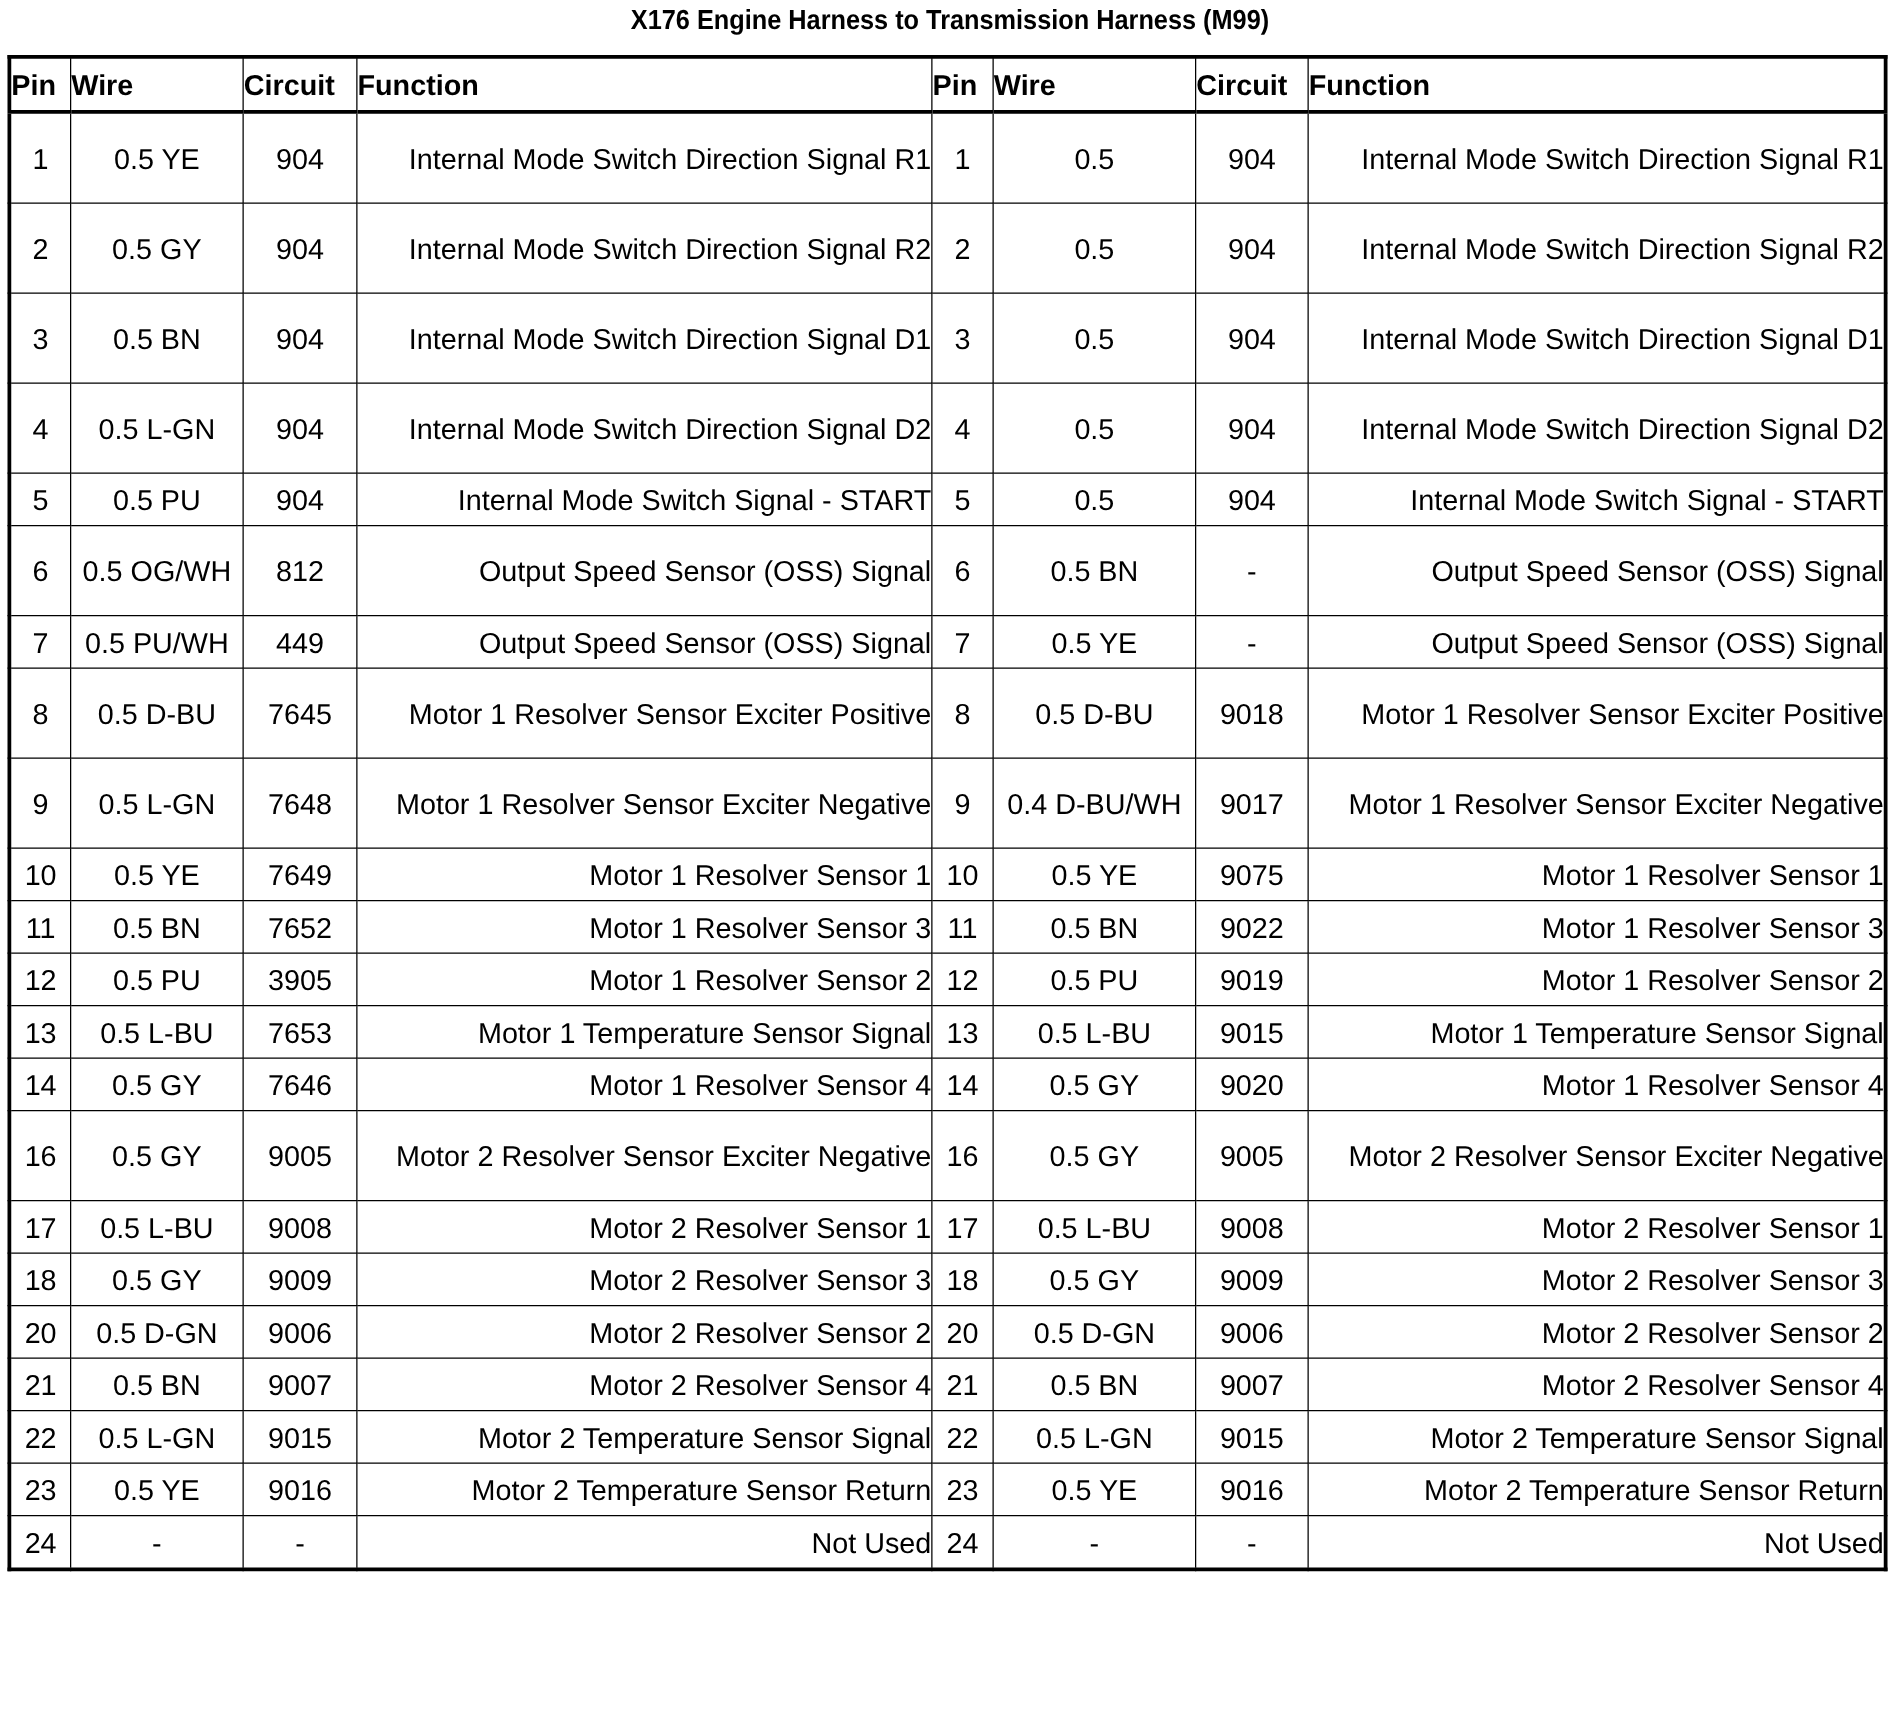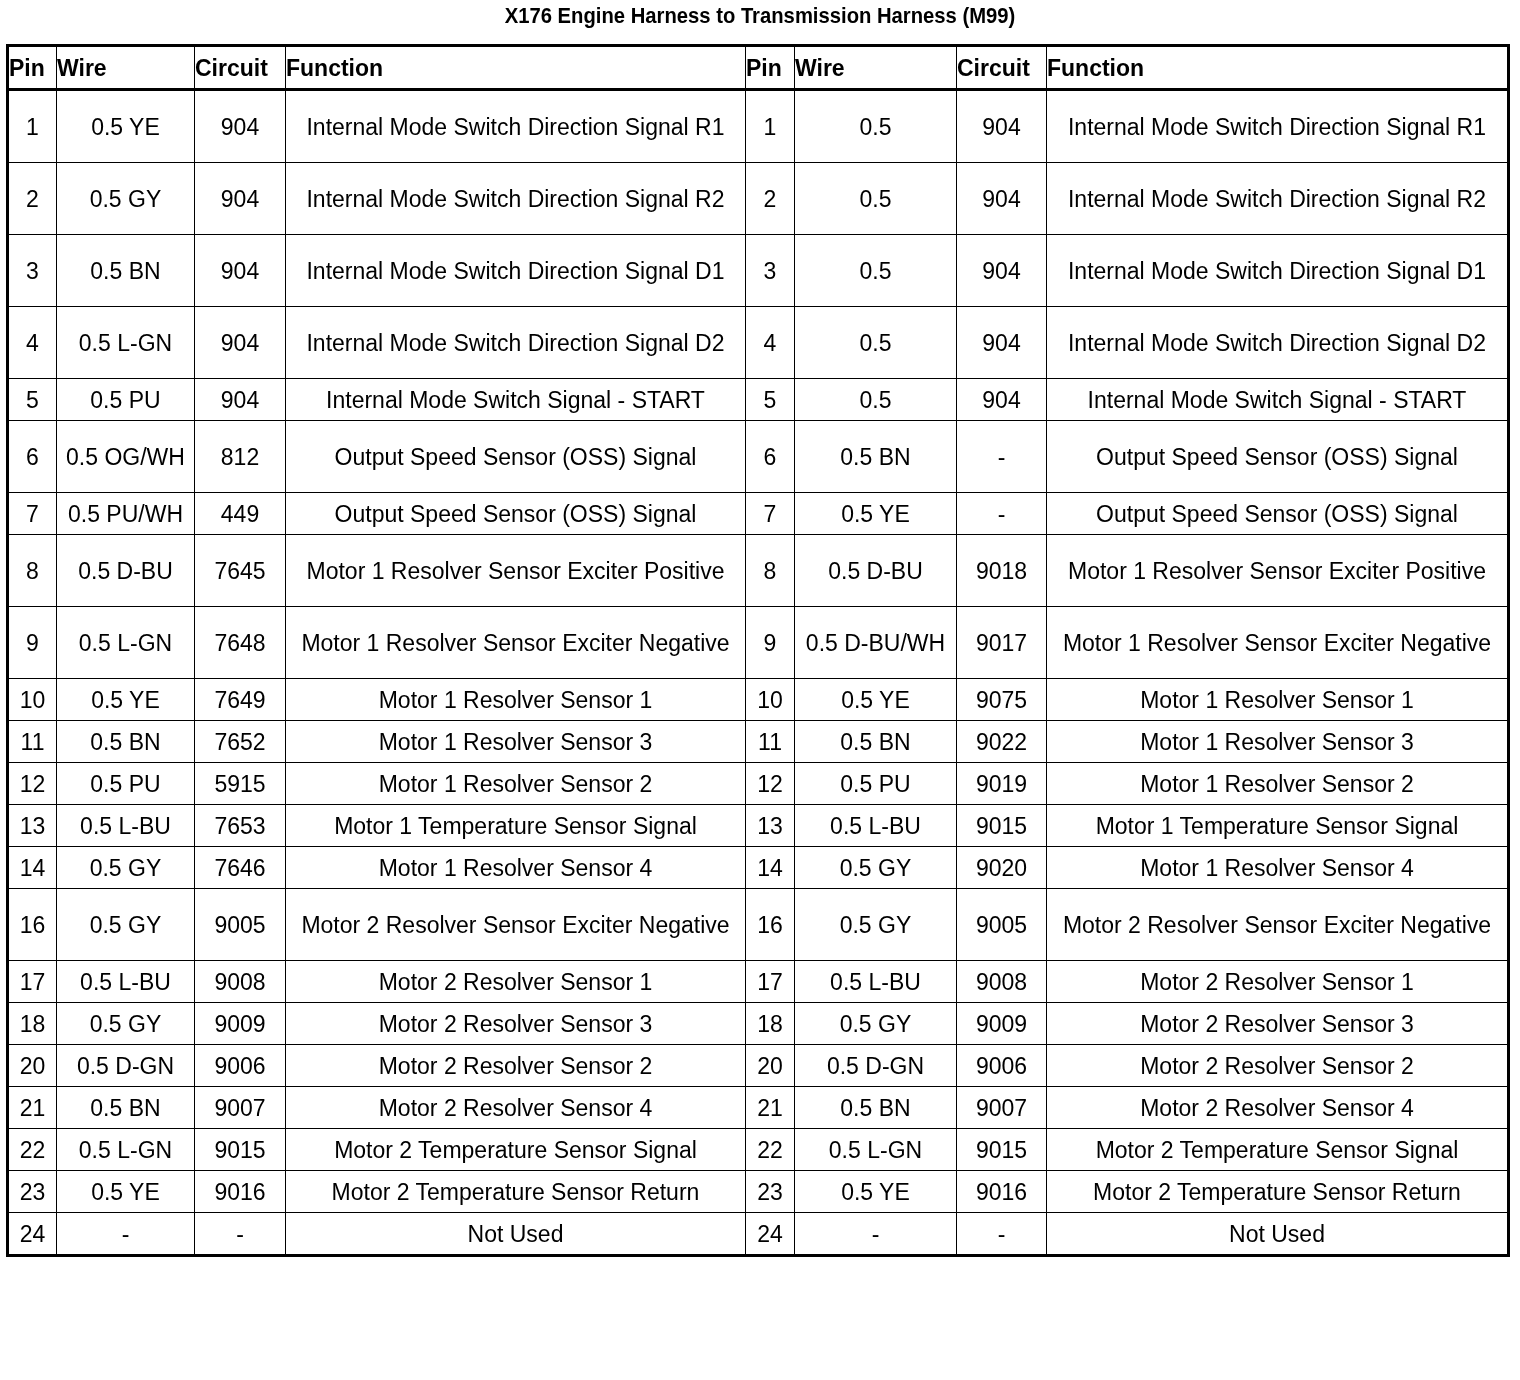--- a/index.html
+++ b/index.html
@@ -9,21 +9,21 @@
            text-align: center; font-weight: bold; font-size: 22px; line-height: 32px;
            transform: scaleX(0.92); transform-origin: center; }
   table.pins { position: absolute; left: 6px; top: 44px; width: 1501px;
                border-collapse: collapse; table-layout: fixed;
                border: 3px solid #000; }
   table.pins td, table.pins th { border: 1.5px solid #000; padding: 0; font-size: 23px;
                line-height: 30px; vertical-align: middle; }
   table.pins th { font-weight: bold; text-align: left; height: 41px; font-size: 23px; }
   table.pins tr.hdr th { border-bottom: 3px solid #000; }
   td.c { text-align: center; }
-  td.f { text-align: center; padding-left: 5px; padding-right: 4px; }
+  td.f { text-align: right; padding-left: 5px; padding-right: 4px; }
   td.pin { text-align: center; }
   tr.h2 td { height: 71px; }
   tr.h1 td { height: 41px; }
 </style>
 </head>
 <body>
 
 <div class="title">X176 Engine Harness to Transmission Harness (M99)</div>
 
 <table class="pins">
@@ -129,21 +129,21 @@
         <td class="c">0.5 D-BU</td>
         <td class="c">9018</td>
         <td class="f">Motor 1 Resolver Sensor Exciter Positive</td>
       </tr>
       <tr class="h2">
         <td class="pin">9</td>
         <td class="c">0.5 L-GN</td>
         <td class="c">7648</td>
         <td class="f">Motor 1 Resolver Sensor Exciter Negative</td>
         <td class="pin">9</td>
-        <td class="c">0.5 D-BU/WH</td>
+        <td class="c">0.4 D-BU/WH</td>
         <td class="c">9017</td>
         <td class="f">Motor 1 Resolver Sensor Exciter Negative</td>
       </tr>
       <tr class="h1">
         <td class="pin">10</td>
         <td class="c">0.5 YE</td>
         <td class="c">7649</td>
         <td class="f">Motor 1 Resolver Sensor 1</td>
         <td class="pin">10</td>
         <td class="c">0.5 YE</td>
@@ -156,21 +156,21 @@
         <td class="c">7652</td>
         <td class="f">Motor 1 Resolver Sensor 3</td>
         <td class="pin">11</td>
         <td class="c">0.5 BN</td>
         <td class="c">9022</td>
         <td class="f">Motor 1 Resolver Sensor 3</td>
       </tr>
       <tr class="h1">
         <td class="pin">12</td>
         <td class="c">0.5 PU</td>
-        <td class="c">5915</td>
+        <td class="c">3905</td>
         <td class="f">Motor 1 Resolver Sensor 2</td>
         <td class="pin">12</td>
         <td class="c">0.5 PU</td>
         <td class="c">9019</td>
         <td class="f">Motor 1 Resolver Sensor 2</td>
       </tr>
       <tr class="h1">
         <td class="pin">13</td>
         <td class="c">0.5 L-BU</td>
         <td class="c">7653</td>

